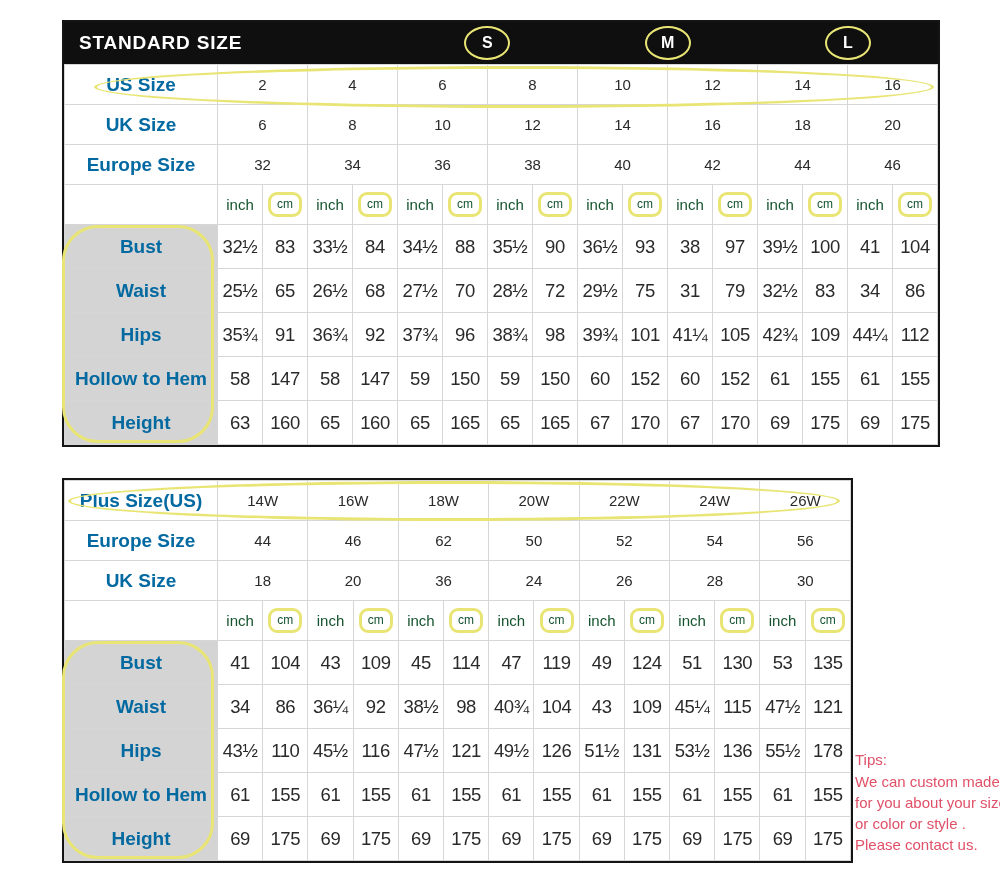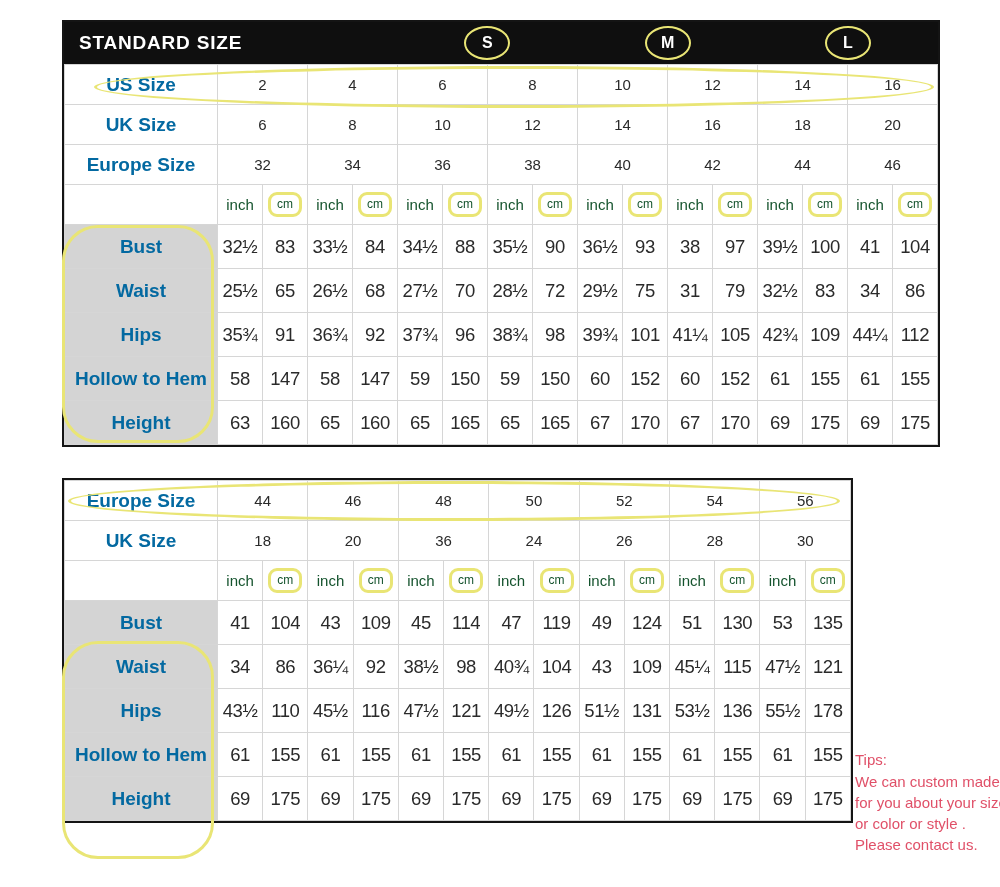--- a/index.html
+++ b/index.html
@@ -286,24 +286,34 @@
           <col>
           <col>
           <col>
           <col>
           <col>
           <col>
           <col>
         </colgroup>
         <tbody>
           <tr class="size-row">
+            <th class="row-label">Plus Size(US)</th>
+            <td colspan="2">14W</td>
+            <td colspan="2">16W</td>
+            <td colspan="2">18W</td>
+            <td colspan="2">20W</td>
+            <td colspan="2">22W</td>
+            <td colspan="2">24W</td>
+            <td colspan="2">26W</td>
+          </tr>
+          <tr class="size-row">
             <th class="row-label">Europe Size</th>
             <td colspan="2">44</td>
             <td colspan="2">46</td>
-            <td colspan="2">48</td>
+            <td colspan="2">62</td>
             <td colspan="2">50</td>
             <td colspan="2">52</td>
             <td colspan="2">54</td>
             <td colspan="2">56</td>
           </tr>
           <tr class="size-row">
             <th class="row-label">UK Size</th>
             <td colspan="2">18</td>
             <td colspan="2">20</td>
             <td colspan="2">36</td>

